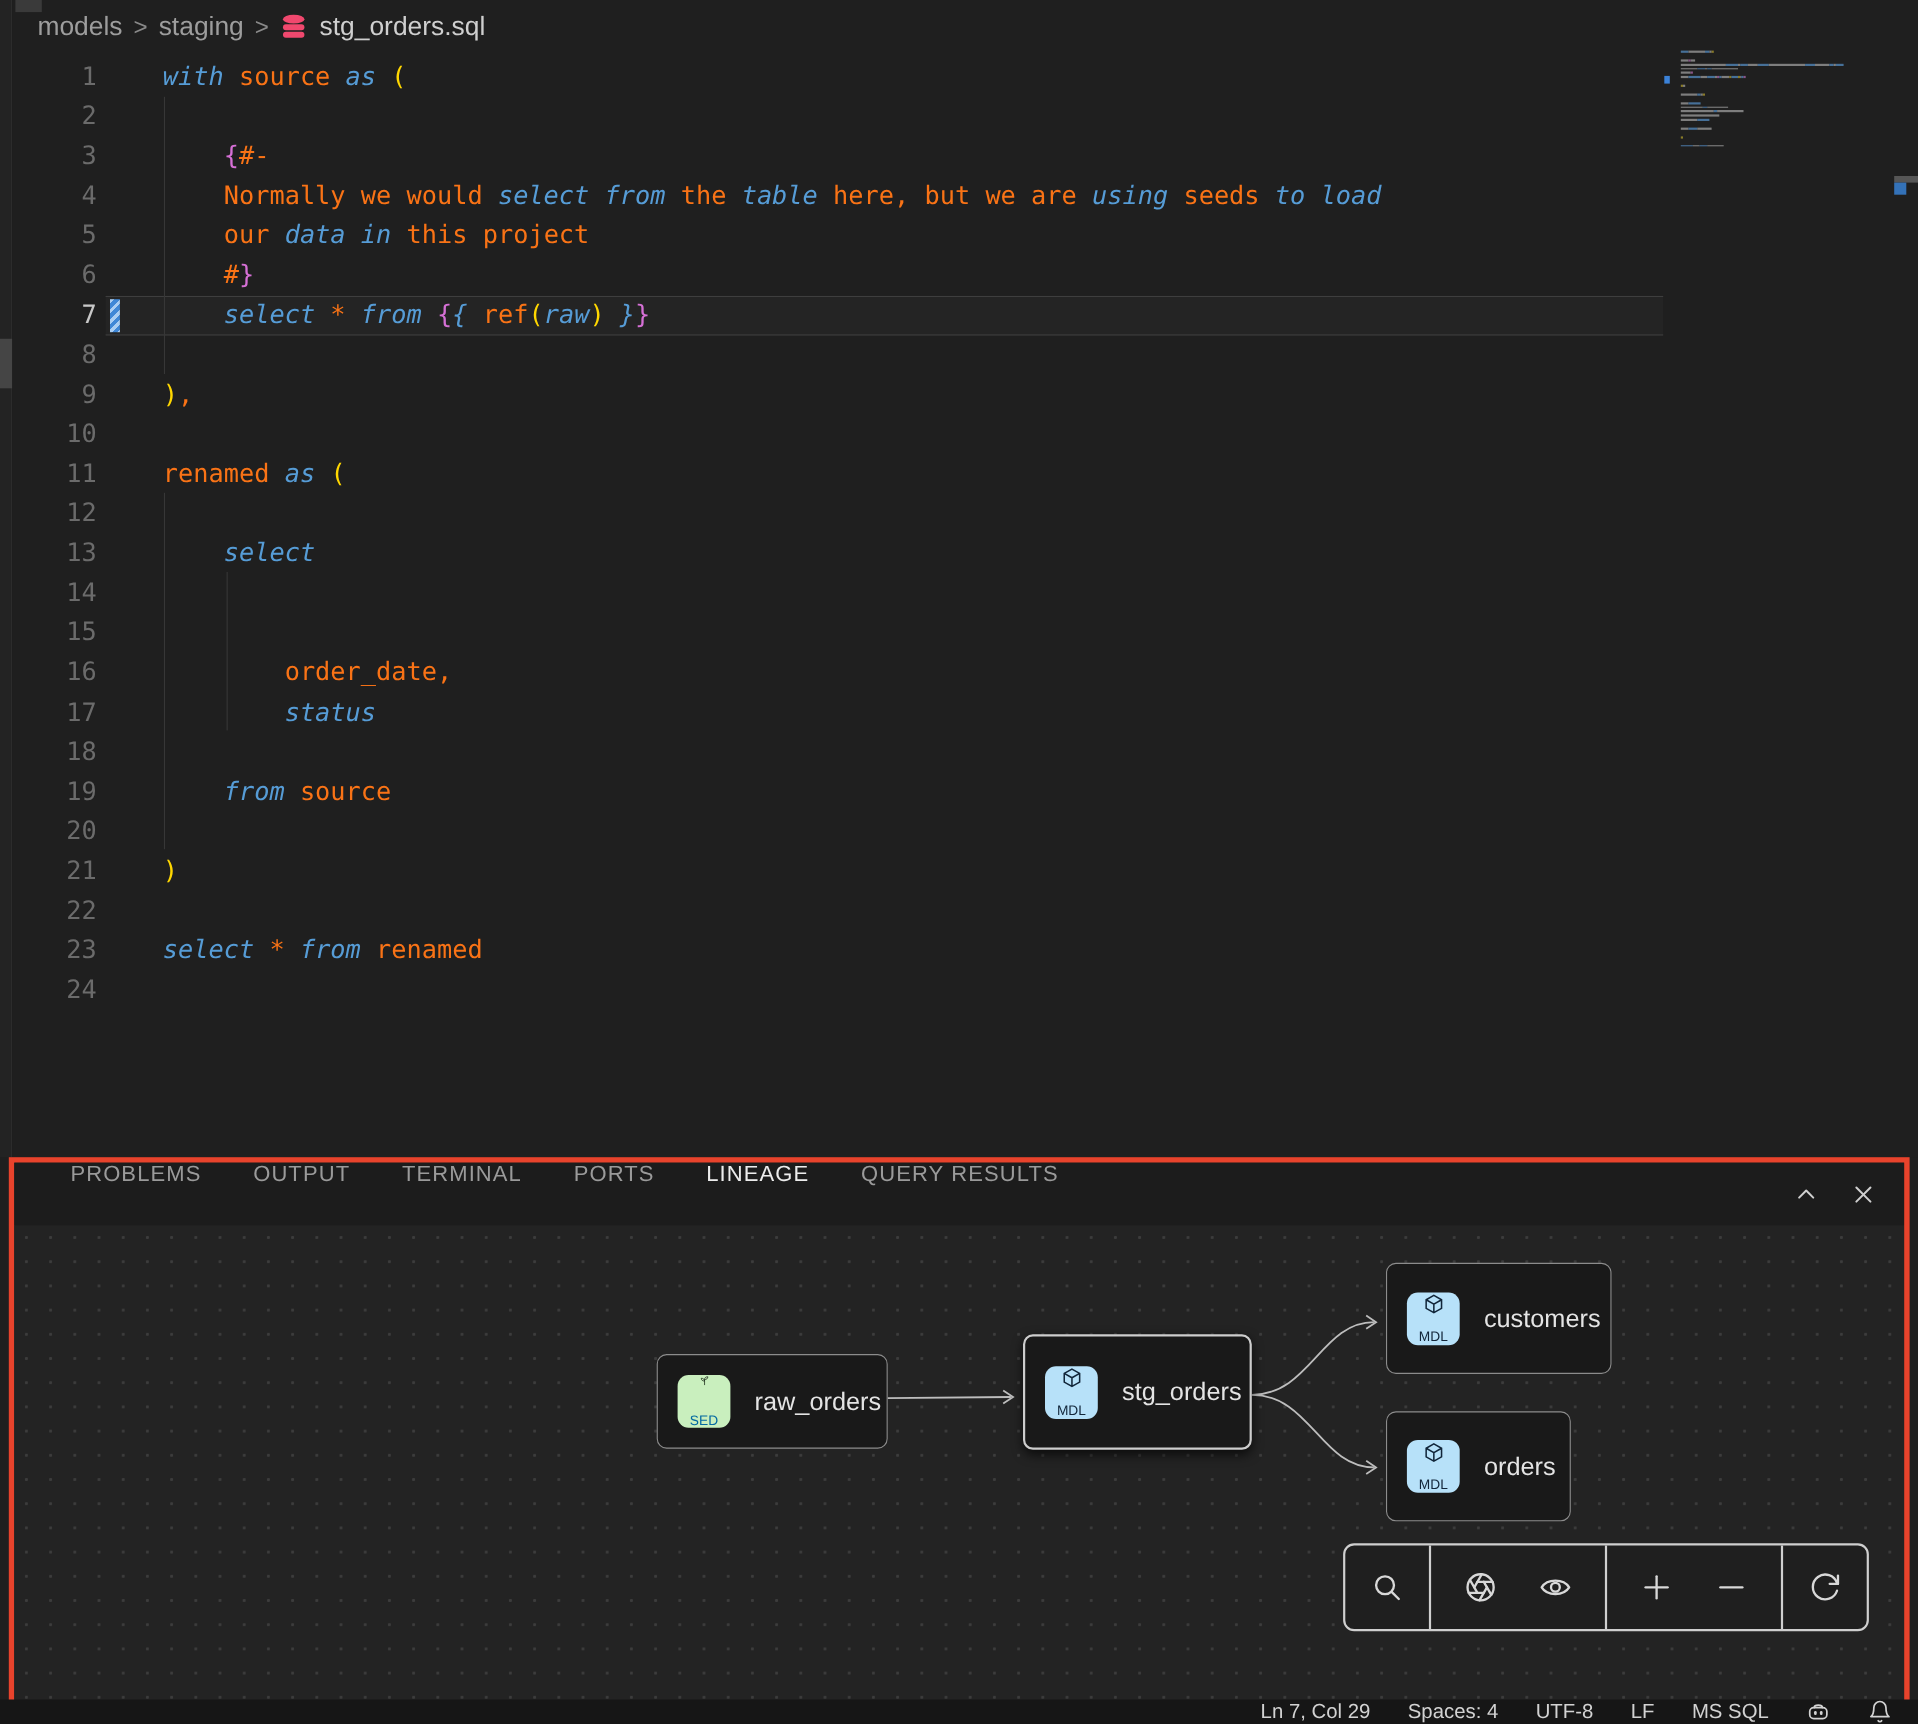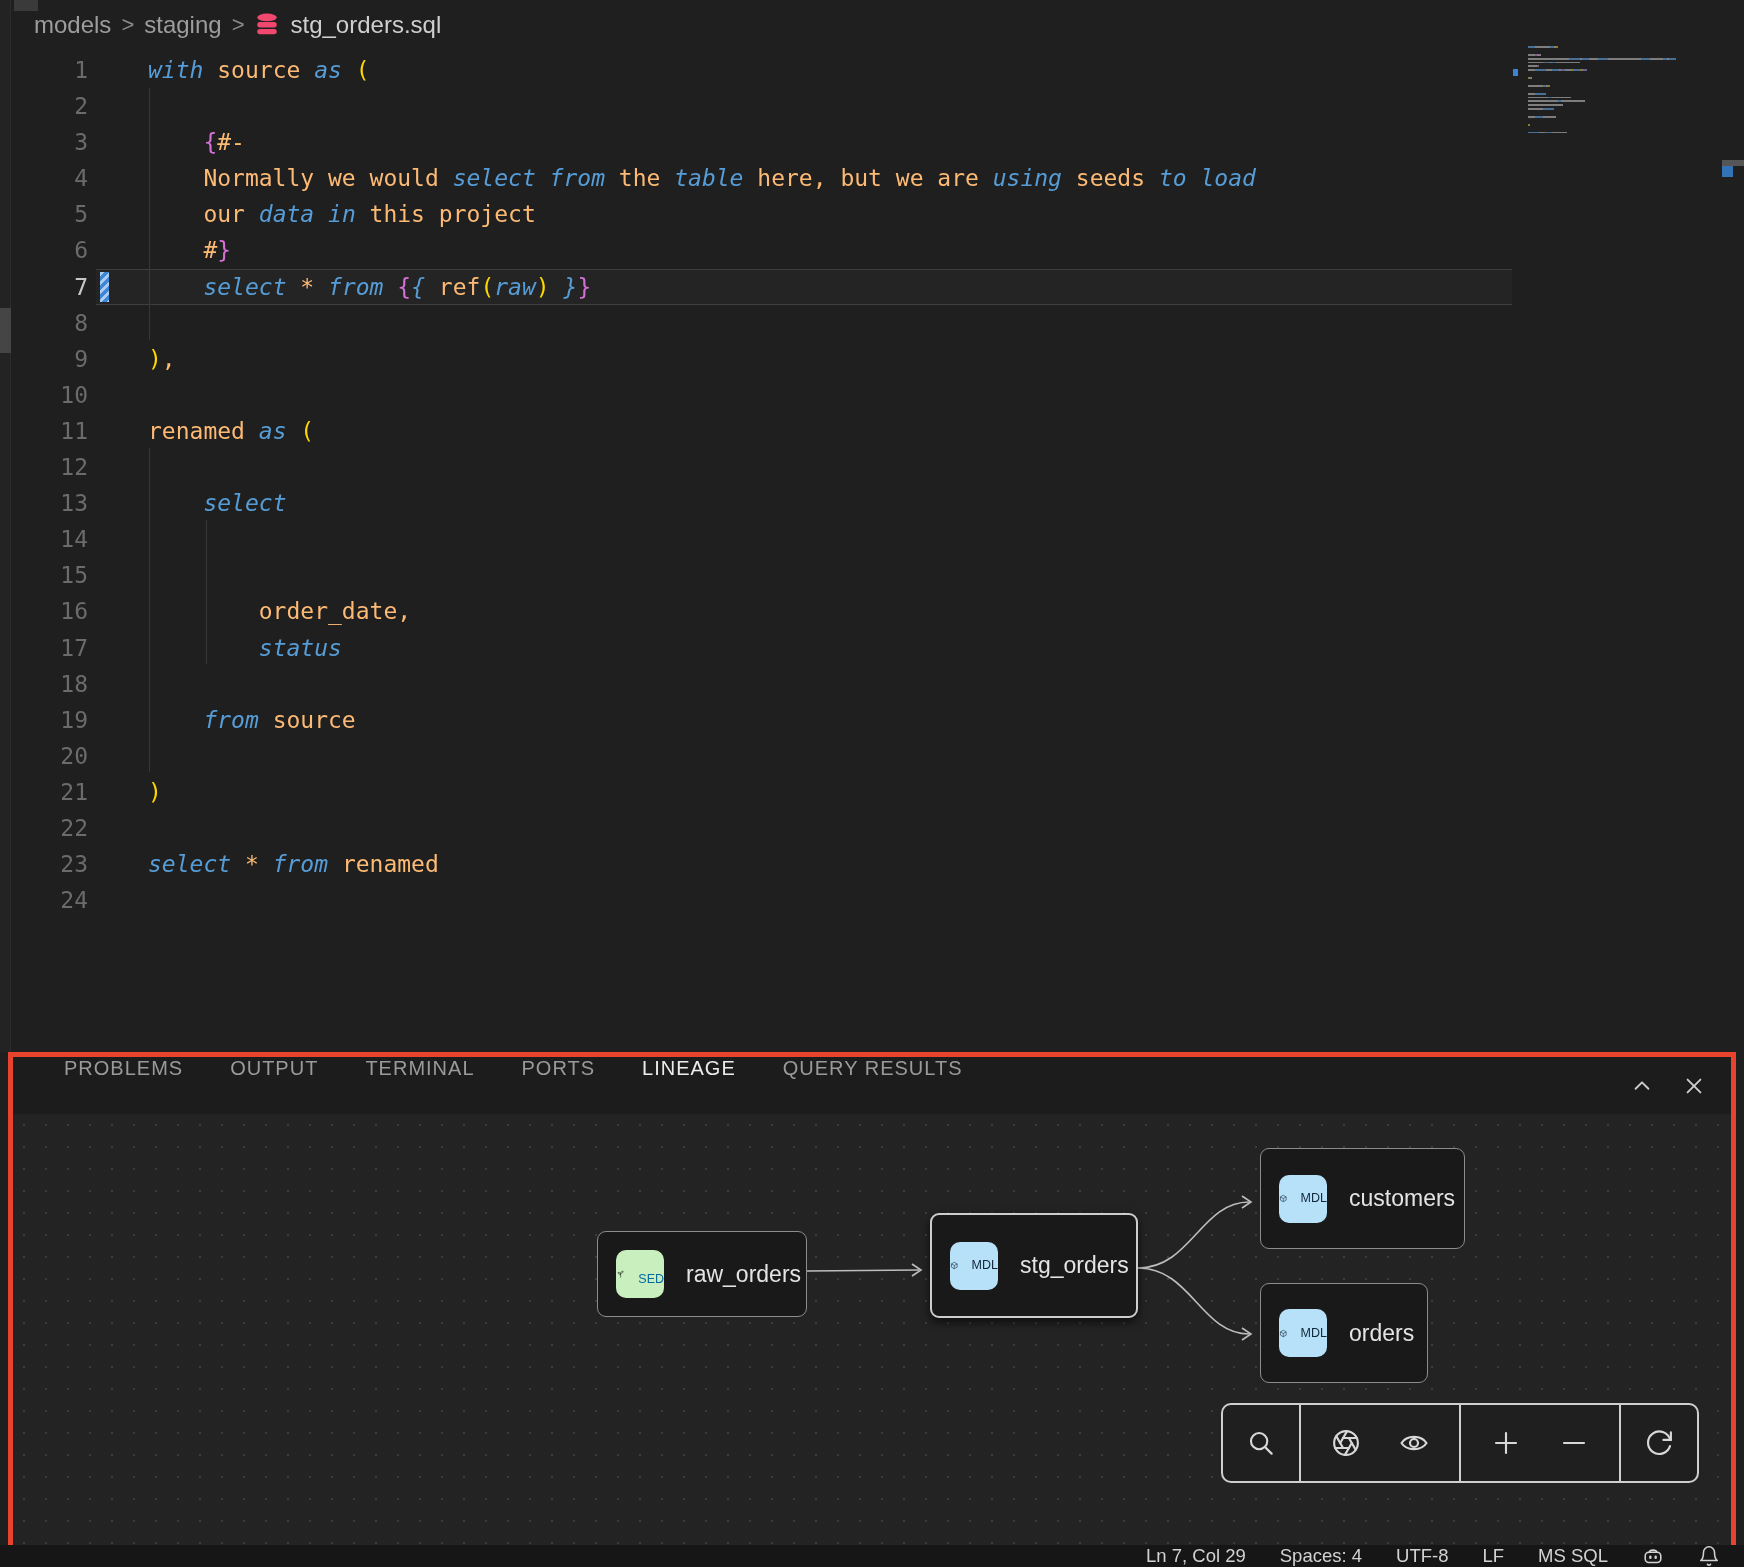--- a/index.html
+++ b/index.html
@@ -21,21 +21,21 @@
 
   .code-rows { position:absolute; left:0; top:52px; width:1744px; font-family:"DejaVu Sans Mono", monospace; font-size:23px; }
   .row { position:relative; height:36.1px; }
   .row .ln { position:absolute; left:0; top:0; width:88px; text-align:right; color:#6b6b6b; line-height:36.1px; z-index:2; }
   .row.current .ln { color:#c8c8c8; }
   .row .codeline { position:absolute; left:148px; top:0; line-height:36.1px; white-space:pre; z-index:2; }
   .row.current::before { content:''; position:absolute; left:96px; width:1416px; top:0; bottom:0;
        background:#242424; border-top:1px solid #3e3e3e; border-bottom:1px solid #3e3e3e; z-index:0; }
   .row.current::after { content:''; position:absolute; left:100px; top:3px; width:9px; height:30px; z-index:3;
        background:repeating-linear-gradient(135deg,#a9cdf2 0 3px,#3f87d6 3px 6.5px); }
-  .seg-kw { color:#569cd6;font-style:italic; } .seg-txt { color:#fdba74; } .seg-y { color:#ffd700; } .seg-p { color:#d670d6; }
+  .seg-kw { color:#569cd6;font-style:italic; } .seg-txt { color:#f97316; } .seg-y { color:#ffd700; } .seg-p { color:#d670d6; }
 
   .guide { position:absolute; width:1px; background:#373737; z-index:1; }
 
   
   .minimap { position:absolute; left:1528px; top:46px; width:170px; z-index:2; }
   .mm-row { height:1.9px; margin-bottom:2px; display:flex; }
   .mm-row span { height:1.9px; display:inline-block; opacity:.85; }
   .mm-kw { background:#4d7fae; } .mm-txt { background:#8f8f8f; } .mm-y { background:#9c8c2a; } .mm-p { background:#9c5f9c; }
   .mm-marker { position:absolute; left:1513px; top:69px; width:5px; height:7px; background:#3b82d8; }
   .ruler-grey { position:absolute; left:1722px; top:160px; width:22px; height:6px; background:#565656; }
@@ -53,21 +53,21 @@
   .panel-actions svg { width:22px; height:22px; stroke:#cfcfcf; stroke-width:2; fill:none; stroke-linecap:round; stroke-linejoin:round; }
 
   .canvas { position:relative; width:1718px; height:432px; background:#232323;
             background-image:radial-gradient(circle,#3c3c3c 1.2px,transparent 1.4px); background-size:22px 22px; }
   .edges { position:absolute; left:0; top:0; width:1718px; height:432px; }
   .edges path, .edges polyline { stroke:#bdbdbd; stroke-width:1.6; fill:none; }
 
   .node { position:absolute; background:#191919; border:1.5px solid #8c8c8c; border-radius:9px;
           display:flex; align-items:center; }
   .node.selected { border:2px solid #cdcdcd; box-shadow:0 4px 10px rgba(0,0,0,.65); }
-  .node-icon { width:48px; height:48px; border-radius:10px; margin-left:18px; display:flex; flex-direction:row;
+  .node-icon { width:48px; height:48px; border-radius:10px; margin-left:18px; display:flex; flex-direction:column;
                align-items:center; justify-content:center; gap:13px; flex:none; }
   .node-icon svg { width:21px; height:21px; fill:none; stroke-width:1.6; }
   .node-icon .badge { font-size:12.5px; line-height:13px; }
   .icon-green { background:#c9efbe; } .icon-green svg { stroke:#20301e; } .icon-green .badge { color:#0369a1;margin-top:11px; }
   .icon-blue { background:#b7e1f9; } .icon-blue svg { stroke:#12263a; } .icon-blue .badge { color:#12263a; }
   .node-label { margin-left:22px; font-size:23px; color:#e4e4e4; }
 
   .lineage-toolbar { position:absolute; left:1208px; top:289px; width:478px; height:80px; background:#1f1f1f;
                      border:2px solid #cfcfcf; border-radius:10px; display:flex; }
   .lt-cell { display:flex; align-items:center; justify-content:space-evenly; height:100%; }

